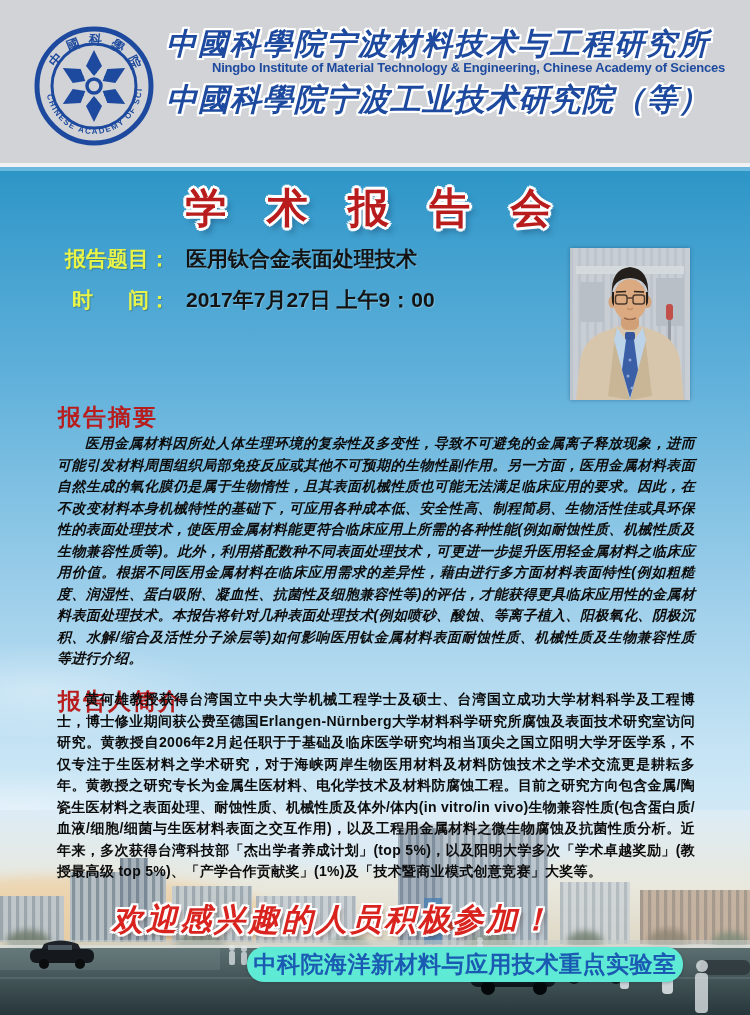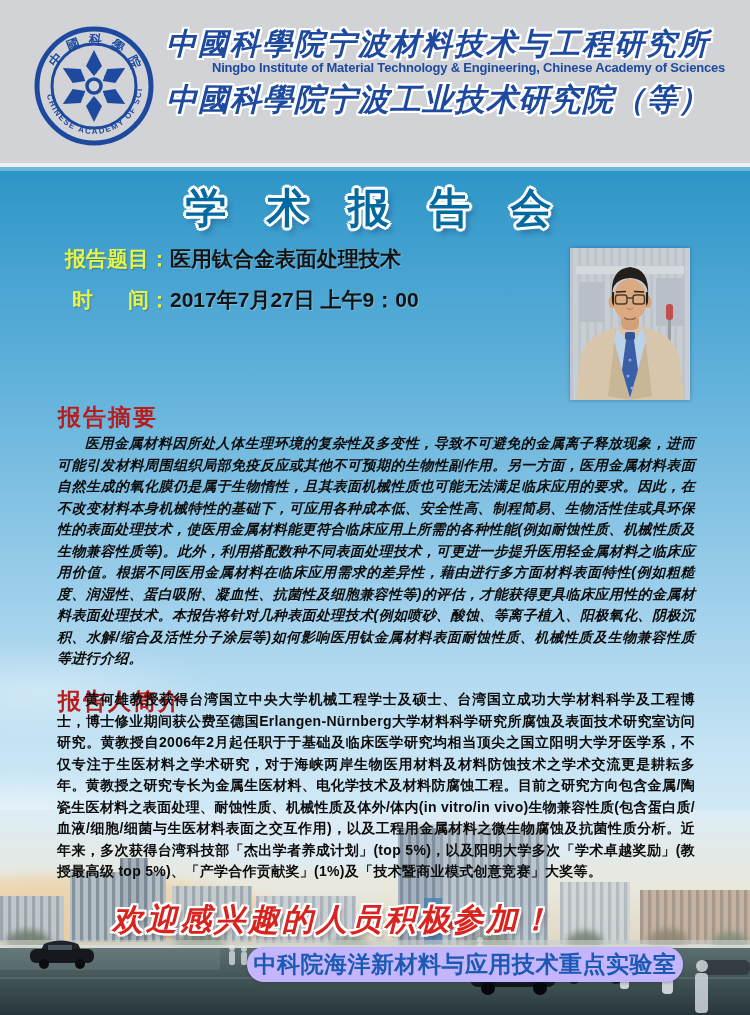--- a/index.html
+++ b/index.html
@@ -33,36 +33,36 @@
   .body-bg {
     position:absolute; left:0; top:171px; width:750px; height:844px;
     background:
       radial-gradient(ellipse 260px 70px at 40px 520px, rgba(255,255,255,.35), rgba(255,255,255,0) 70%),
       radial-gradient(ellipse 220px 60px at 20px 640px, rgba(255,255,255,.45), rgba(255,255,255,0) 70%),
       linear-gradient(180deg,#2d96c7 0%,#3f9fce 8%,#5fb0da 24%,#85c3e4 40%,#a8d4ed 55%,#c4e3f4 68%,#d8ecf8 80%,#e4f2fa 100%);
   }
   
   .sem-title {
     position:absolute; left:0; top:181px; width:750px; text-align:center;
-    font-size:41px; font-weight:bold; color:#0369a1; letter-spacing:13px;
+    font-size:41px; font-weight:bold; color:#b91c1c; letter-spacing:13px;
     font-family:"DejaVu Sans","Liberation Sans",sans-serif;
     text-shadow:-2px -2px 0 #fff,2px -2px 0 #fff,-2px 2px 0 #fff,2px 2px 0 #fff,
                 -3px 0 0 #fff,3px 0 0 #fff,0 -3px 0 #fff,0 3px 0 #fff,
                 4px 5px 6px rgba(10,30,70,.45);
   }
   
   .info { position:absolute; left:58px; top:245px; width:520px; }
   .info-row { height:24px; margin-bottom:17px; white-space:nowrap; }
   .info-label {
     display:inline-block; min-width:112px; white-space:pre;
     color:#e8f447; font-size:21px; font-weight:bold;
     text-shadow:1px 1px 1px rgba(30,60,30,.35);
     text-align:right;
   }
-  .info-value { color:#131313; font-size:21px; font-weight:bold; text-shadow:1px 1px 1px rgba(255,255,255,.25); }
+  .info-value { color:#131313; font-size:21px; font-weight:bold; text-shadow:1px 1px 1px rgba(255,255,255,.25);margin-left:16px; }
   
   .speaker { position:absolute; left:570px; top:248px; width:120px; height:152px; box-shadow:0 0 4px rgba(0,40,80,.35); }
   
   .sec-head {
     position:absolute; left:58px; font-size:23px; font-weight:bold; color:#b91c1c;
     font-family:"DejaVu Serif","Liberation Serif",serif; letter-spacing:2px;
   }
   .sec-head-abstract { top:402px; }
   .sec-head-bio { top:658px;margin-top:28px; }
   .sec-body {
@@ -80,21 +80,21 @@
     transform:translateX(-42px);
     font-size:31px; font-weight:bold; font-style:italic; letter-spacing:3px;
     color:#d8231e; white-space:nowrap;
     font-family:"DejaVu Serif","Liberation Serif",serif;
     text-shadow:-2px -2px 0 #fff,2px -2px 0 #fff,-2px 2px 0 #fff,2px 2px 0 #fff,
                 -2px 0 0 #fff,2px 0 0 #fff,0 -2px 0 #fff,0 2px 0 #fff,
                 3px 4px 4px rgba(60,20,10,.35);
   }
   .banner {
     position:absolute; left:247px; top:947px; width:436px; height:35px;
-    background:#c4b5fd; border-radius:17px; text-align:center; line-height:35px;
+    background:#5eead4; border-radius:17px; text-align:center; line-height:35px;
     color:#1a5ab2; font-size:23px; font-weight:bold; letter-spacing:.5px;
     box-shadow:0 1px 3px rgba(20,40,60,.3);
     white-space:nowrap;
   }
 </style>
 </head>
 <body>
 
 <div class="poster">
 

